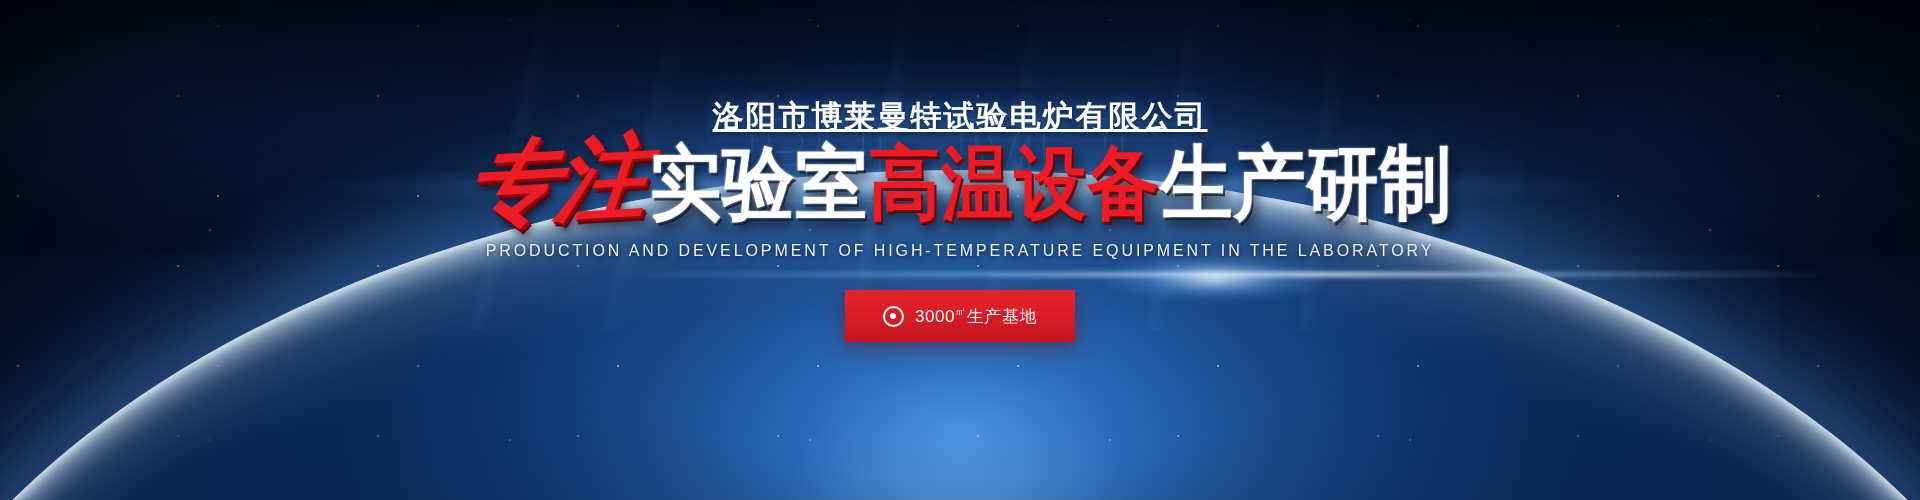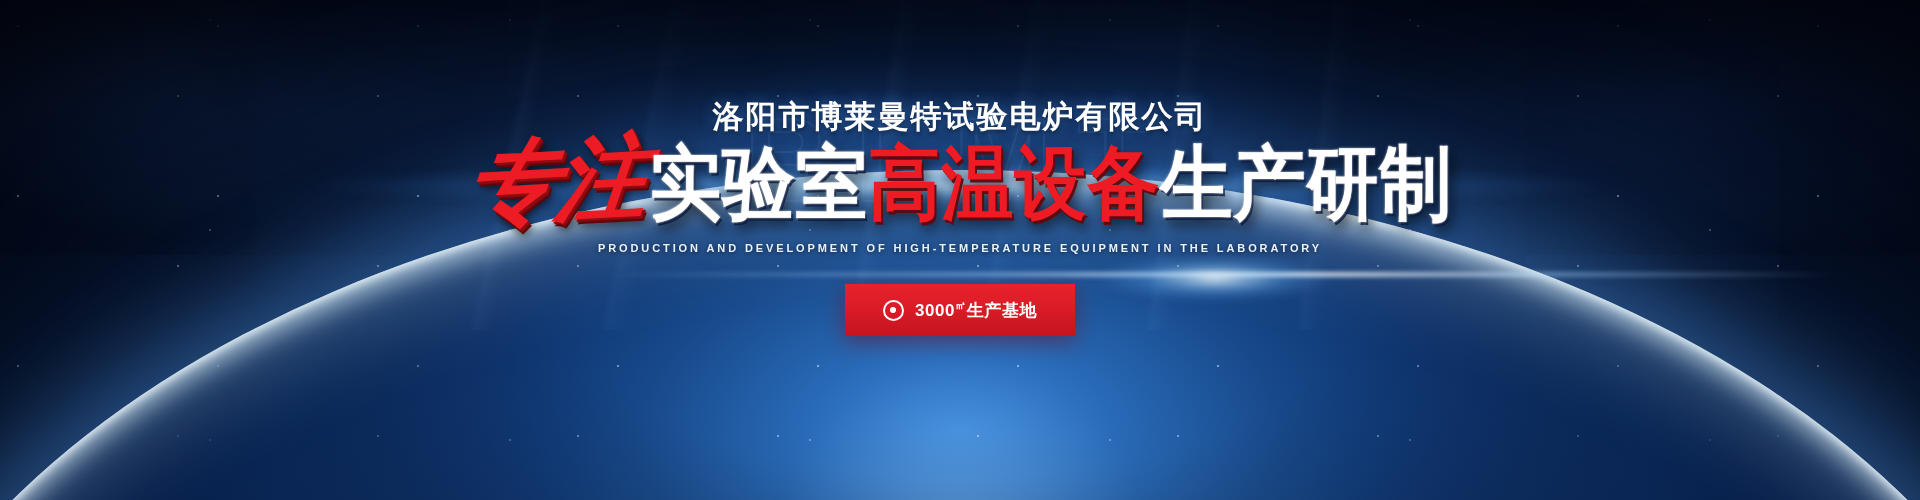--- a/index.html
+++ b/index.html
@@ -159,20 +159,21 @@
     align-items:center;
   }
   .company{
     margin-top:96px;
     font-size:31px;
     font-weight:bold;
     color:#ffffff;
     letter-spacing:2px;
     text-shadow:0 0 14px rgba(60,130,220,.65), 0 2px 5px rgba(0,0,0,.75);
     white-space:nowrap;
+    text-decoration:underline;
   }
 
   .headline{
     position:relative;
     margin-top:6px;
     height:80px;
     display:flex;
     align-items:center;
     justify-content:center;
     white-space:nowrap;
@@ -210,45 +211,45 @@
   }
   .hl-red{
     color:#ee1b24;
     text-shadow:
       2px 3px 0 rgba(95,8,14,.95),
       4px 6px 12px rgba(0,0,0,.70);
   }
 
   .subtitle{
     margin-top:18px;
-    font-size:11px;
+    font-size:16px;
     color:#e9f2ff;
     letter-spacing:2.9px;
-    font-weight:bold;
+    font-weight:normal;
     white-space:nowrap;
     text-shadow:0 1px 4px rgba(0,0,0,.6);
   }
 
   .pillbar{
     margin-top:30px;
     height:52px;
     padding:0 38px;
     background:linear-gradient(180deg,#e8222c 0%,#d81b26 52%,#c4141f 100%);
     display:flex;
     align-items:center;
     gap:40px;
     box-shadow:0 6px 22px rgba(120,0,10,.45);
   }
   .feat{
     display:flex;
     align-items:center;
     gap:11px;
     color:#ffffff;
     font-size:17px;
-    font-weight:bold;
+    font-weight:normal;
     letter-spacing:.6px;
     white-space:nowrap;
     justify-content:center;
   }
   .ring{
     display:inline-block;
     width:17px; height:17px;
     border-radius:50%;
     border:2px solid #ffffff;
     position:relative;

